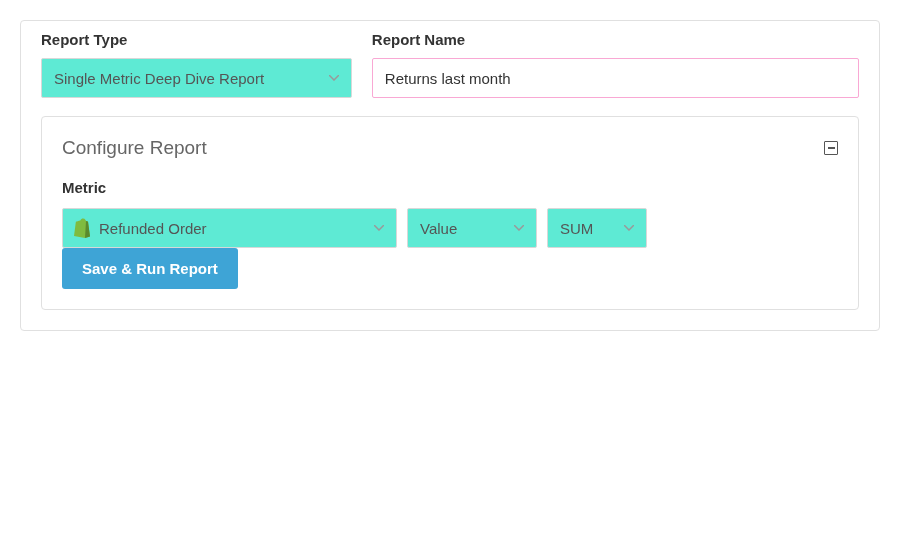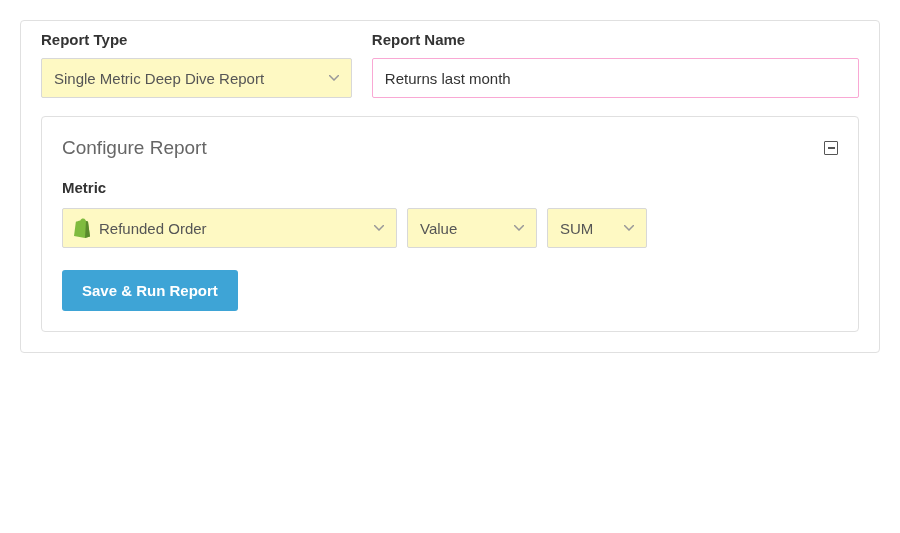--- a/index.html
+++ b/index.html
@@ -27,21 +27,21 @@
   .field-label {
     font-weight: 700;
     font-size: 15px;
     color: #333;
     margin-bottom: 10px;
   }
   .select {
     position: relative;
     display: flex;
     align-items: center;
-    background: #fef9c3;
+    background: #5eead4;
     border: 1px solid #d8d8d8;
     border-radius: 2px;
     height: 40px;
     padding: 0 34px 0 12px;
     font-size: 15px;
     color: #555;
     cursor: pointer;
   }
   .select .caret {
     position: absolute;
@@ -86,21 +86,21 @@
     display: flex;
     align-items: center;
     justify-content: center;
     cursor: pointer;
   }
   .collapse-btn .minus {
     width: 7px;
     height: 1.5px;
     background: #555;
   }
-  .section { margin-bottom: 22px; }
+  .section { }
   .section-label {
     font-weight: 700;
     font-size: 15px;
     color: #333;
     margin-bottom: 12px;
   }
   .row { display: flex; gap: 10px; align-items: center; }
   .select.metric { width: 335px; padding-left: 10px; }
   .select.valuetype { width: 130px; }
   .select.aggregate { width: 100px; }

